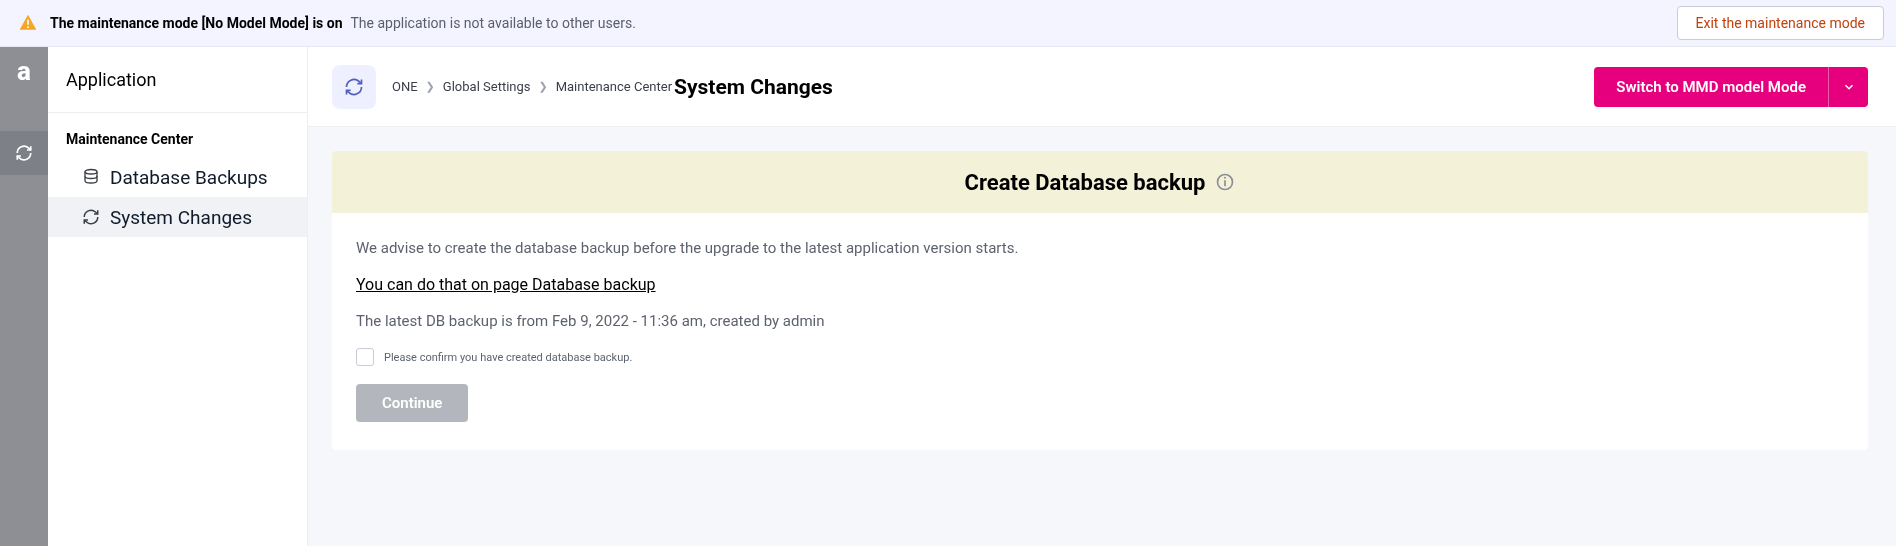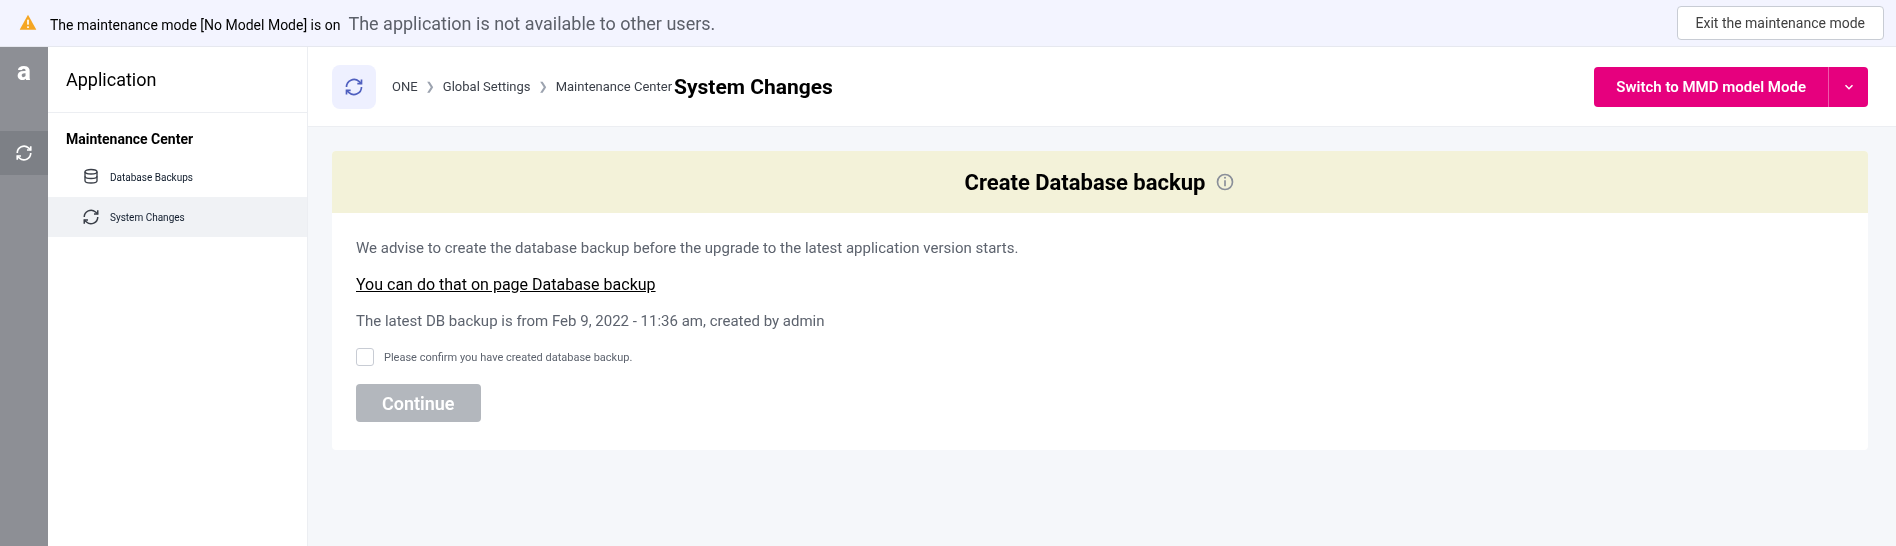--- a/index.html
+++ b/index.html
@@ -5,42 +5,42 @@
   * { box-sizing: border-box; margin: 0; padding: 0; font-family: -apple-system, BlinkMacSystemFont, "Segoe UI", Roboto, Arial, sans-serif; }
   html, body { width: 1896px; height: 546px; background: #f5f7fa; overflow: hidden; }
 
   
   .banner {
     display: flex; align-items: center; height: 47px; background: #f3f4ff;
     padding: 0 12px; border-bottom: 1px solid #e6e8ef;
   }
   .banner .warn-icon { width: 20px; height: 20px; margin-left: 6px; margin-right: 12px; flex-shrink:0; }
   .banner .msg { display: flex; align-items: baseline; gap: 8px; }
-  .banner .msg .strong { font-weight: 400; font-size: 14px; color: #000; }
-  .banner .msg .light  { font-weight: 400; font-size: 18px; color: #5b5f69; }
+  .banner .msg .strong { font-weight: 700; font-size: 14px; color: #000; }
+  .banner .msg .light  { font-weight: 400; font-size: 14px; color: #5b5f69; }
   .banner .spacer { flex: 1; }
   .banner .exit-btn {
     height: 34px; padding: 0 18px; border: 1px solid #c8ccd4; border-radius: 4px;
-    background: #fff; font-size: 14px; color: #404040; cursor: pointer;
+    background: #fff; font-size: 14px; color: #c2410c; cursor: pointer;
   }
 
   
   .body { display: flex; height: calc(546px - 47px); }
 
   
   .rail { width: 48px; background: #8d8f95; display: flex; flex-direction: column; }
   .rail .logo { width: 48px; height: 48px; display:flex; align-items:center; justify-content:center; color:#fff; font-weight:800; font-size:26px; }
   .rail .rail-item { width: 48px; height: 44px; display:flex; align-items:center; justify-content:center; margin-top: 36px; background:#7d8086; }
   .rail .rail-item svg { width:18px; height:18px; stroke:#fff; }
 
   
   .sidebar { width: 260px; background:#fff; border-right:1px solid #eceef2; display:flex; flex-direction:column; }
   .sidebar .title { padding: 22px 18px 22px 18px; font-size: 18px; font-weight:400; color:#000; border-bottom:1px solid #eceef2; }
   .sidebar .section-label { padding: 18px 18px 10px 18px; font-size:14px; font-weight:700; color:#000; }
-  .sidebar .nav-item { display:flex; align-items:center; gap:10px; height:40px; padding:0 18px 0 34px; font-size:10px; color:#0f1b2b; cursor:pointer; }
+  .sidebar .nav-item { display:flex; align-items:center; gap:10px; height:40px; padding:0 18px 0 34px; font-size:19px; color:#0f1b2b; cursor:pointer; }
   .sidebar .nav-item.active { background:#f0f2f5; }
   .sidebar .nav-item .nav-icon { width:18px; height:18px; flex-shrink:0; }
 
   
   .main { flex:1; display:flex; flex-direction:column; background:#f5f7fa; }
 
   .main-header { display:flex; align-items:center; height:80px; padding:0 28px 0 24px; background:#fff; border-bottom:1px solid #eceef2; }
   .refresh-box { width:44px; height:44px; border-radius:8px; background:#eef0ff; display:flex; align-items:center; justify-content:center; margin-right:16px; }
   .refresh-box svg { width:20px; height:20px; }
   .header-text { display:flex; gap:2px; }
@@ -59,21 +59,21 @@
   .card-header { background:#f3f2d9; height:62px; display:flex; align-items:center; justify-content:center; gap:10px; }
   .card-header .ct { font-size:22px; font-weight:700; color:#000; }
   .card-header .info-icon { width:20px; height:20px; }
   .card-body { padding:26px 24px 28px 24px; display:flex; flex-direction:column; align-items:flex-start; gap:18px; }
   .advice { font-size:15px; color:#5d636e; text-align:center; }
   .link-row a { font-size:16px; color:#000; text-decoration:underline;margin-top:8px; }
   .latest { font-size:15px; color:#5d636e; }
   .confirm-row { display:flex; align-items:center; gap:10px; }
   .confirm-row input[type=checkbox] { width:18px; height:18px; border:1px solid #c8ccd4; border-radius:3px; appearance:none; cursor:pointer; }
   .confirm-row label { font-size:11px; color:#5d636e; }
-  .continue-btn { height:38px; padding:0 26px; background:#b3b7bd; color:#fff; border:none; border-radius:4px; font-size:18px; font-weight:600; cursor:not-allowed; }
+  .continue-btn { height:38px; padding:0 26px; background:#b3b7bd; color:#fff; border:none; border-radius:4px; font-size:15px; font-weight:600; cursor:not-allowed; }
 </style>
 </head>
 <body>
 
 <div class="banner">
   <span class="warn-icon">
     <svg viewBox="0 0 24 24">
         <path d="M12 2 L22 20 L2 20 Z" fill="#f5a623"></path>
         <rect x="11" y="8" width="2" height="6" fill="#fff"></rect>
         <rect x="11" y="16" width="2" height="2" fill="#fff"></rect>

